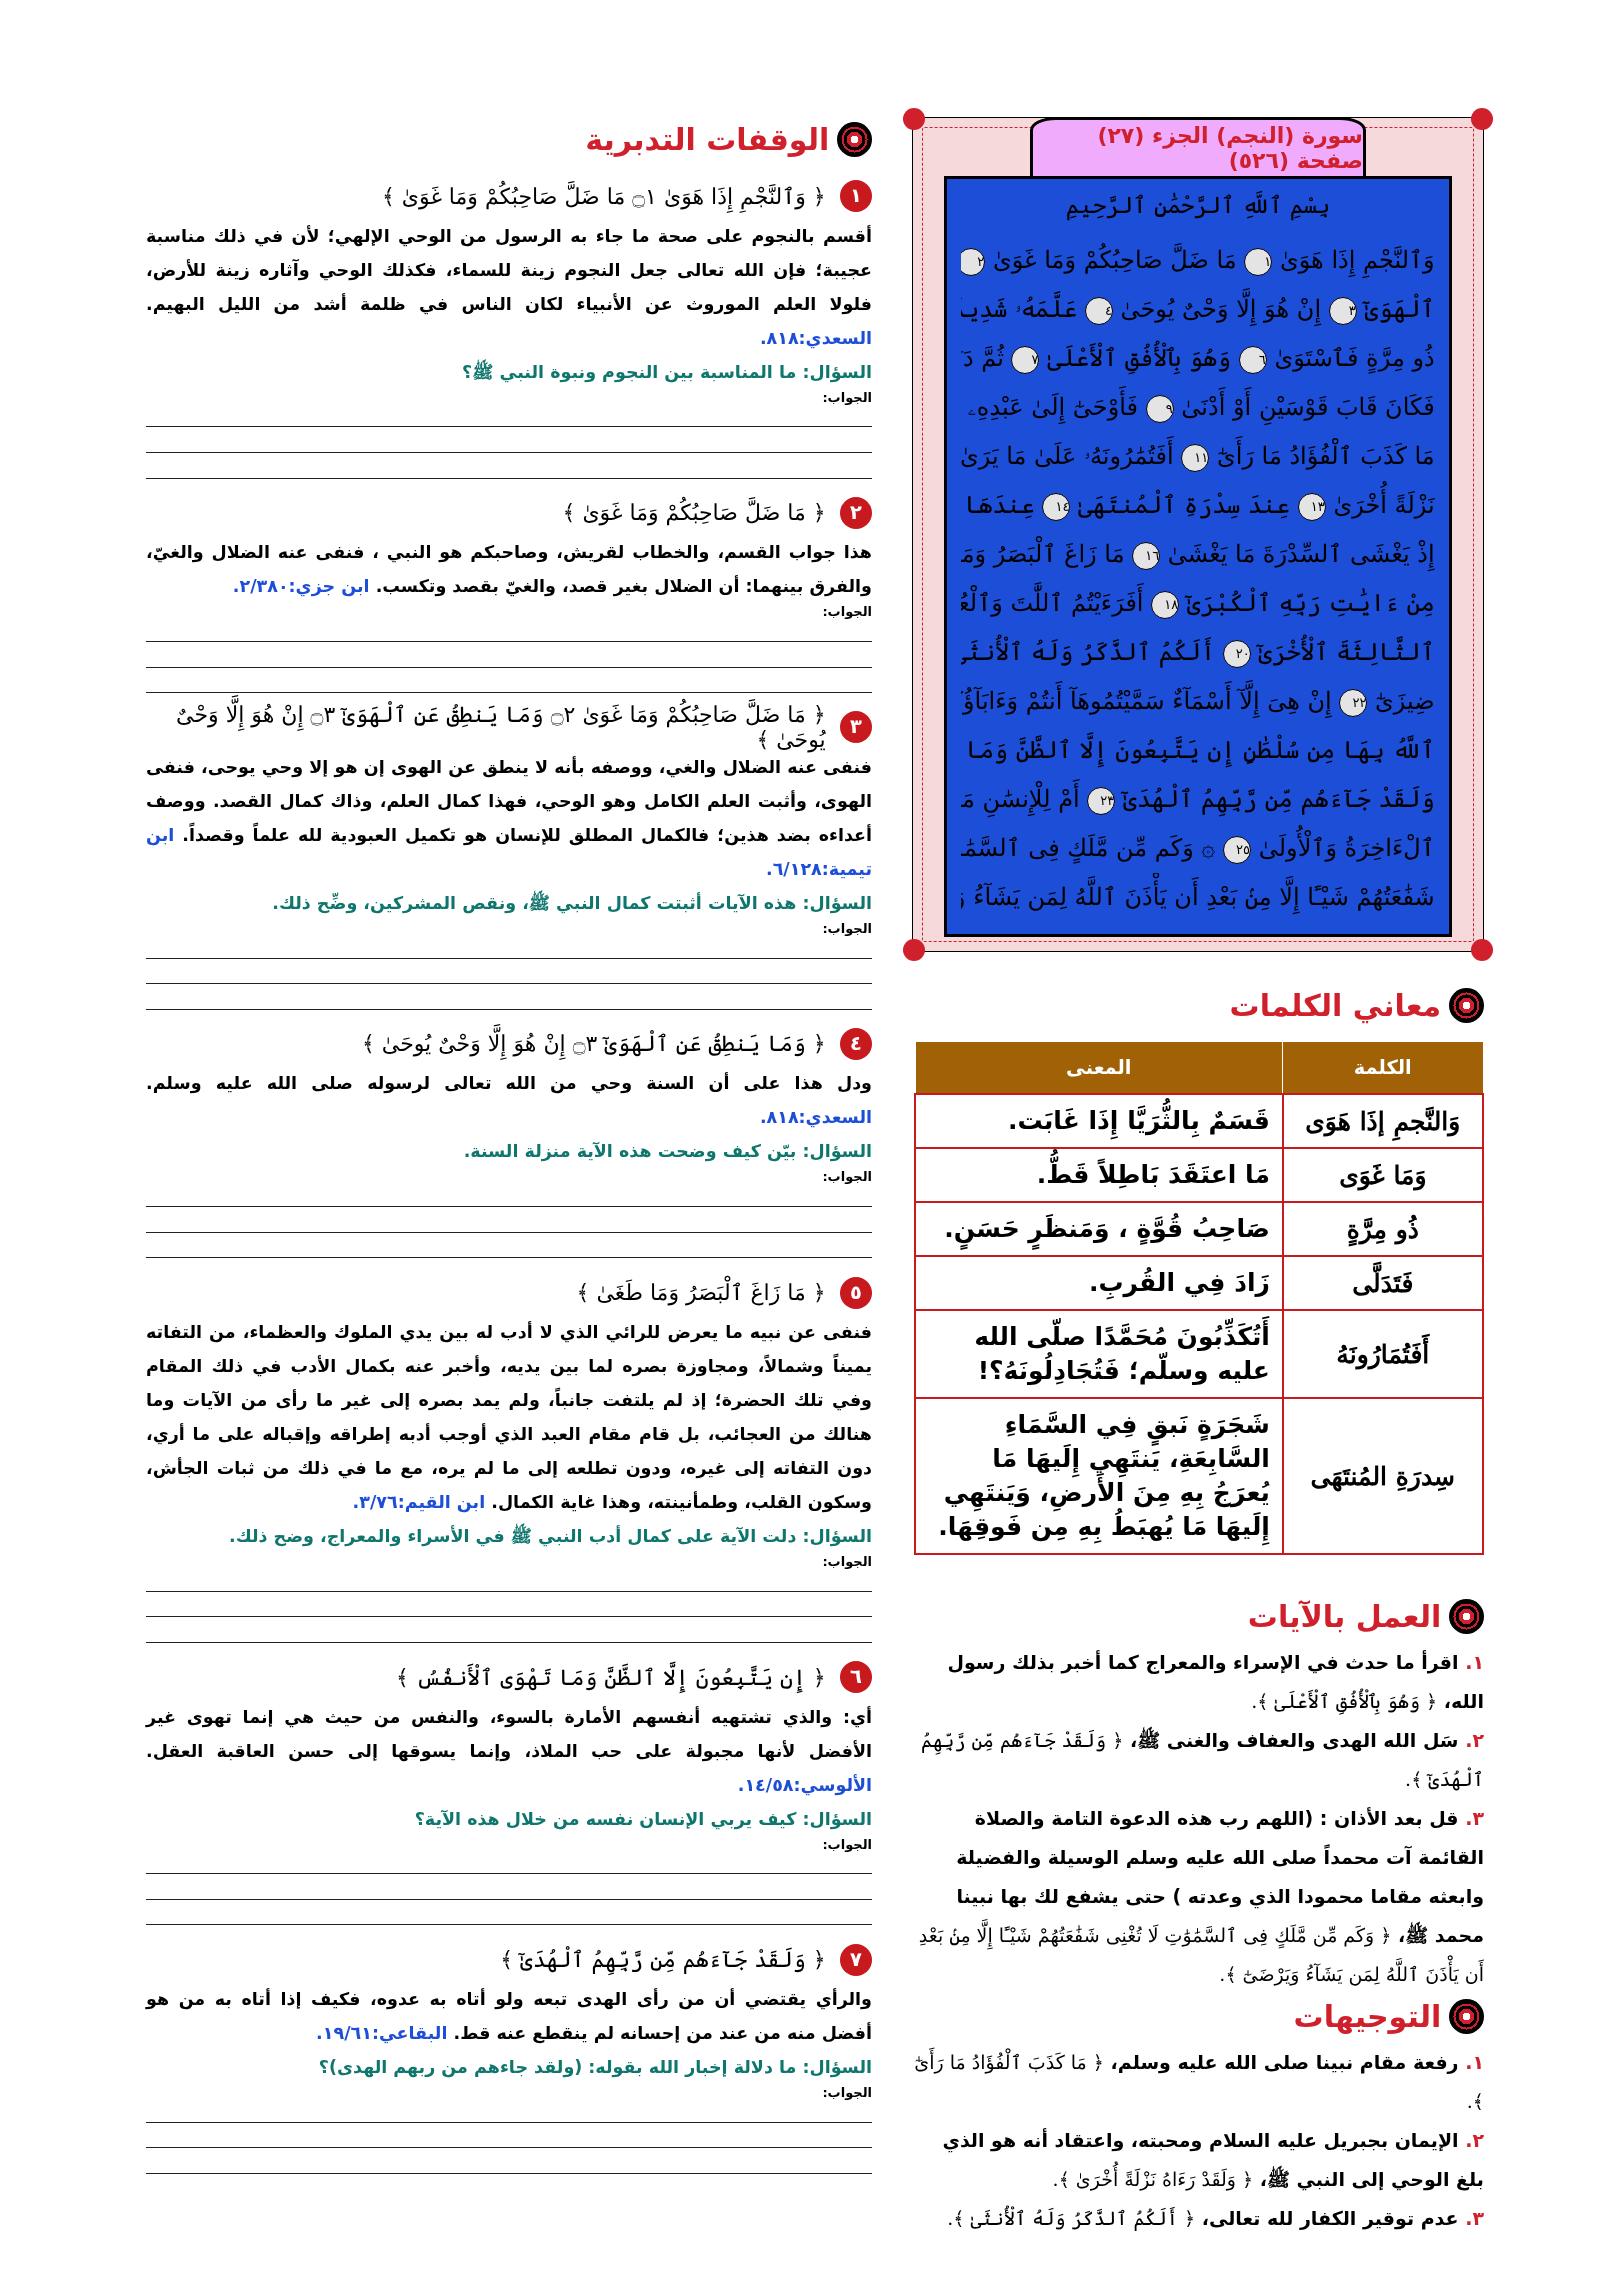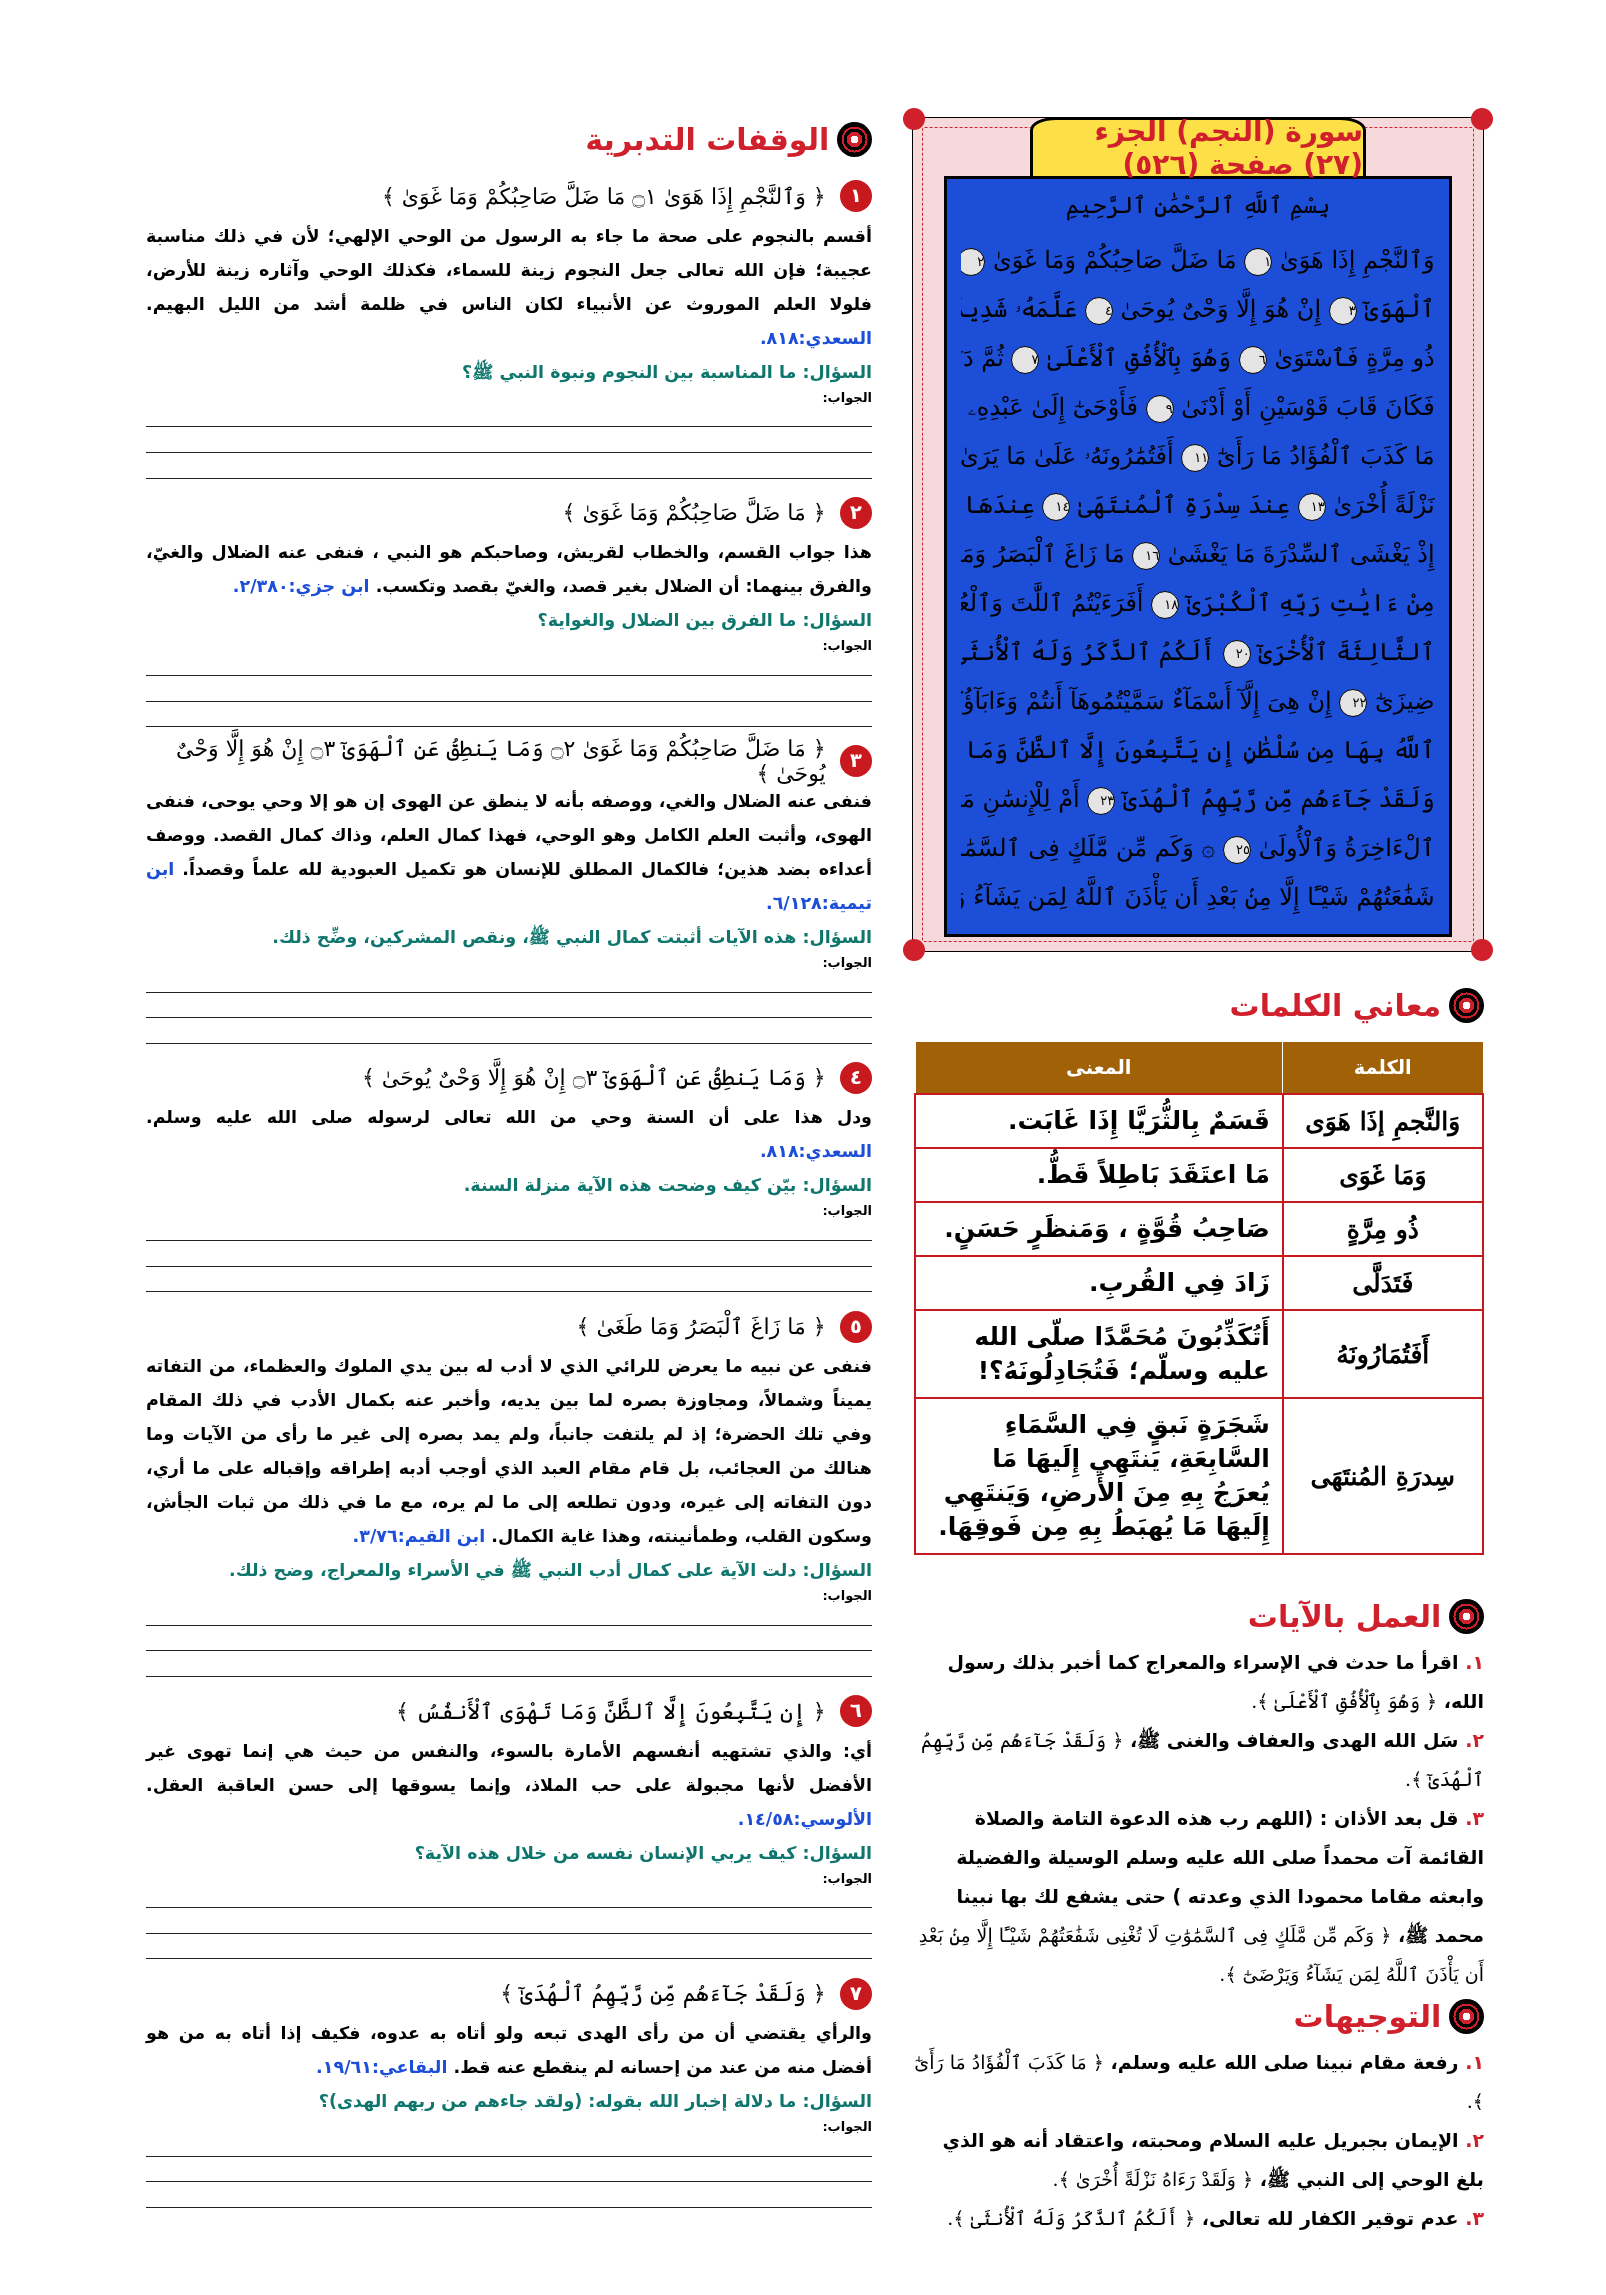--- a/index.html
+++ b/index.html
@@ -16,24 +16,24 @@
   .frame::before {
     content:""; position:absolute; inset:9px; border:1.9px dashed #d0202c; border-radius:2.6px;
   }
   .frame-inner {
     position:absolute; left:31px; right:31px; top:58px; bottom:14.3px;
     background:#1d4ed8; border:3.2px solid #000;
   }
   .frame-dot { position:absolute; width:22px; height:22px; border-radius:50%; background:#d0202c; }
   .header-tab {
     position:absolute; top:-1.3px; left:117px; right:117px; height:56px;
-    background:#fde047; border:3.2px solid #000; border-top-width:3.9px;
+    background:#f0abfc; border:3.2px solid #000; border-top-width:3.9px;
     border-radius:26px 26px 0 0 / 13px 13px 0 0;
     display:flex; align-items:center; justify-content:center;
-    font-size:28px; font-weight:bold; color:#d0202c; z-index:2;
+    font-size:22px; font-weight:bold; color:#d0202c; z-index:2;
   }
   .basmala {
     text-align:center; font-family:"DejaVu Serif", serif; font-size:23px; padding-top:13px; height:39px;
   }
   .quran-lines { padding:5.2px 14.3px 0 14.3px; }
   .qline {
     font-family:"DejaVu Serif", serif; font-size:24px; line-height:49px; height:49px;
     text-align:justify; text-align-last:justify; white-space:nowrap; overflow:hidden;
   }
   .ayah-num {
@@ -225,21 +225,20 @@
   </div>
       <div class="waqfa">
     <div class="waqfa-head">
       <span class="waqfa-num">٢</span>
       <span class="waqfa-verse">﴿ مَا ضَلَّ صَاحِبُكُمْ وَمَا غَوَىٰ ﴾</span>
     </div>
     <div class="waqfa-body">
       <span class="b">هذا جواب القسم، والخطاب لقريش، وصاحبكم هو النبي ، فنفى عنه الضلال والغيّ، والفرق بينهما: أن الضلال بغير قصد، والغيّ بقصد وتكسب.</span>
       <span class="ref">ابن جزي:٢/٣٨٠.</span>
     </div>
-    <div class="question">السؤال: ما الفرق بين الضلال والغواية؟</div>
     <div class="answer-label">الجواب:</div>
     <div class="ans-line first"></div>
     <div class="ans-line"></div>
     <div class="ans-line"></div>
   </div>
       <div class="waqfa">
     <div class="waqfa-head">
       <span class="waqfa-num">٣</span>
       <span class="waqfa-verse">﴿ مَا ضَلَّ صَاحِبُكُمْ وَمَا غَوَىٰ ۝٢ وَمَا يَنطِقُ عَنِ ٱلْهَوَىٰٓ ۝٣ إِنْ هُوَ إِلَّا وَحْىٌ يُوحَىٰ ﴾</span>
     </div>

